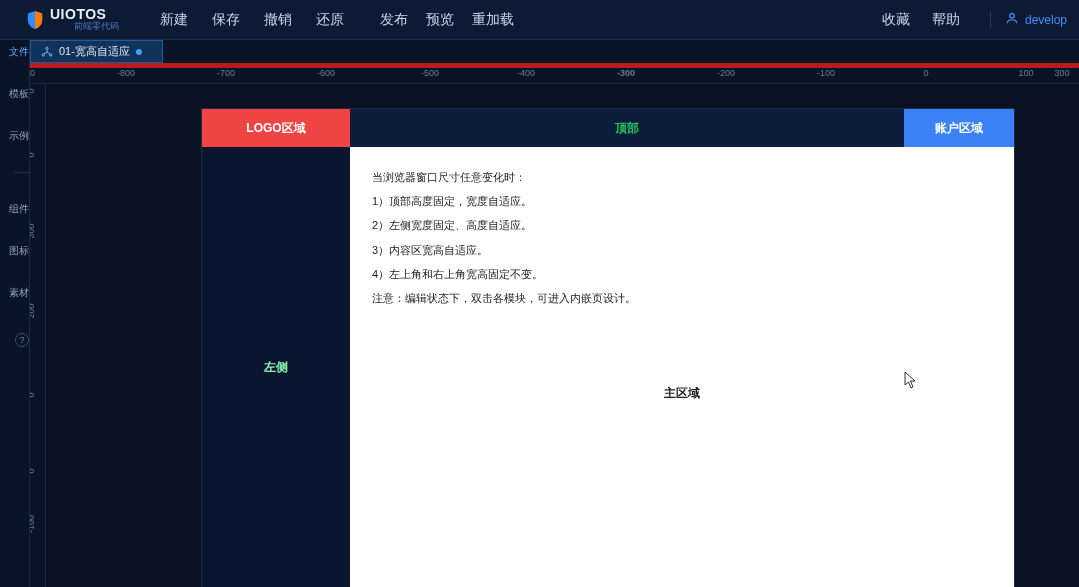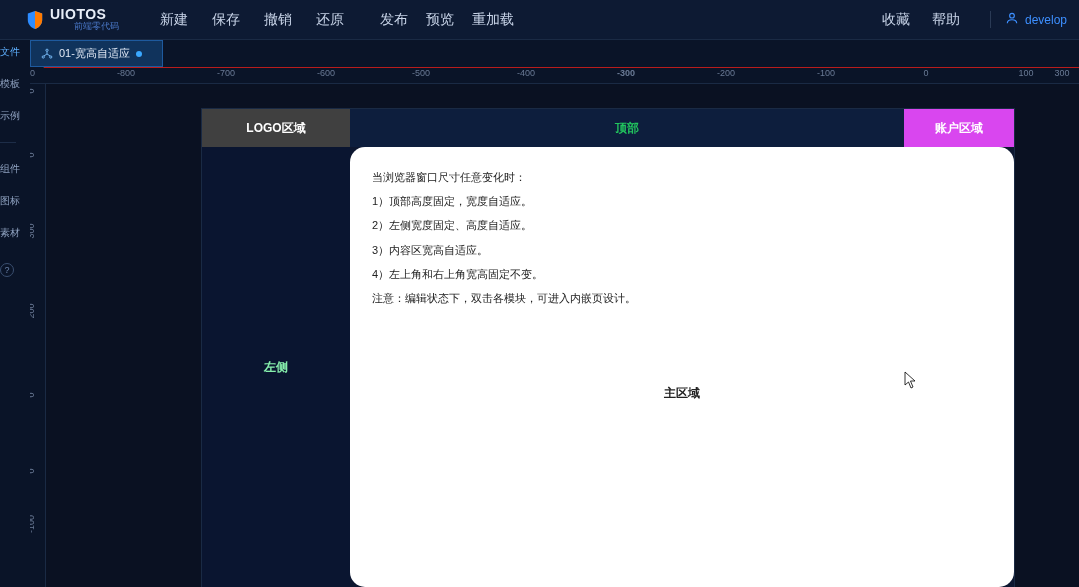--- a/index.html
+++ b/index.html
@@ -37,45 +37,45 @@
 .spacer { flex: 1; }
 .right-menu { display: flex; align-items: center; gap: 22px; }
 .user-area { display: flex; align-items: center; gap: 6px; color: #3d8fff; font-size: 12px; margin-left: 8px; padding-left: 14px; border-left: 1px solid #2a3a55; }
 
 
 .tab-row {
   height: 28px;
   display: flex;
   align-items: stretch;
   background: #0a1428;
-  border-bottom: 1px solid #b91c1c;
+  border-bottom: 5px solid #b91c1c;
 }
 .side-handle { width: 30px; }
 .tab {
   display: flex; align-items: center; gap: 6px;
   padding: 0 20px 0 10px;
   background: #10335c;
   border: 1px solid #1e5a9e;
   font-size: 11px;
   color: #e0e8f4;
   position: relative;
 }
 .tab .dot { width: 6px; height: 6px; background: #3aa8ff; border-radius: 50%; }
 .tab .tab-icon { width: 12px; height: 12px; }
 
 
 .left-rail {
   position: absolute;
   left: 0; top: 40px; bottom: 0;
-  width: 44px;
+  width: 30px;
   background: #0a1428;
   border-right: 1px solid #1a2a44;
-  display: flex; flex-direction: column; align-items: flex-start;
+  display: flex; flex-direction: column; align-items: flex-end;
   padding-top: 6px;
-  gap: 20px;
+  gap: 30px;
   font-size: 10px;
   color: #8fa2c0;
 }
 .rail-item { writing-mode: horizontal-tb; text-align: center; line-height: 1.2; cursor: pointer; }
 .rail-item.active { color: #5fb0ff; }
 .rail-sep { width: 16px; height: 1px; background: #1d2d48; }
 .help-icon { margin-top: 4px; width: 14px; height: 14px; border: 1px solid #3a4f70; border-radius: 50%; display: flex; align-items: center; justify-content: center; font-size: 9px; color: #6a82a8; }
 
 
 .workspace {
@@ -113,26 +113,26 @@
   top: 25px;
   width: 812px;
   height: 478px;
   background: #0d1730;
   box-shadow: 0 0 0 1px #1a2a44;
 }
 .d-top {
   height: 38px; display: flex; align-items: stretch;
   background: #11274a;
 }
-.d-logo { width: 148px; background: #404040; display: flex; align-items: center; justify-content: center; font-size: 12px; font-weight: bold; color: #fff; }
+.d-logo { width: 148px; background: #ef4444; display: flex; align-items: center; justify-content: center; font-size: 12px; font-weight: bold; color: #fff; }
 .d-header { flex: 1; display: flex; align-items: center; justify-content: center; background: #0d1e3d; font-size: 12px; color: #22c55e; font-weight: bold; }
-.d-account { width: 110px; display: flex; align-items: center; justify-content: center; background: #d946ef; font-size: 12px; color: #fff; font-weight: bold; }
+.d-account { width: 110px; display: flex; align-items: center; justify-content: center; background: #3b82f6; font-size: 12px; color: #fff; font-weight: bold; }
 .d-body { display: flex; height: calc(100% - 38px); }
 .d-left { width: 148px; background: #0a1530; display: flex; align-items: center; justify-content: center; font-size: 12px; color: #86efac; font-weight: bold; }
-.d-main { flex: 1; background: #fff; position: relative; color: #222; font-size: 11px; border-radius: 15px; }
+.d-main { flex: 1; background: #fff; position: relative; color: #222; font-size: 11px; }
 .d-main .content-text { padding: 18px 22px; line-height: 2.2; }
 .d-main .overlay-label {
   position: absolute; left: 50%; top: 56%; transform: translate(-50%, -50%);
   font-size: 12px; color: #222; font-weight: bold;
 }
 
 
 .cursor-ind {
   position: absolute; right: 96px; top: 224px;
   font-size: 14px; color: #333;
@@ -211,21 +211,21 @@
     <span class="dot"></span>
   </div>
 </div>
 
 <div class="workspace">
   <div class="ruler-h" id="rh">
       <span class="tick" style="left: -4px;">-900</span>
       <span class="tick" style="left: 96px;">-800</span>
       <span class="tick" style="left: 196px;">-700</span>
       <span class="tick" style="left: 296px;">-600</span>
-      <span class="tick" style="left: 391px;">-500</span>
+      <span class="tick" style="left: 400px;">-500</span>
       <span class="tick" style="left: 496px;">-400</span>
       <span class="tick" style="left: 596px; font-weight: bold;">-300</span>
       <span class="tick" style="left: 696px;">-200</span>
       <span class="tick" style="left: 796px;">-100</span>
       <span class="tick" style="left: 896px;">0</span>
       <span class="tick" style="left: 996px;">100</span>
       <span class="tick" style="left: 1032px;">300</span>
     </div>
   <div class="ruler-v" id="rv">
       <span class="tick" style="top: 12px;">0</span>

